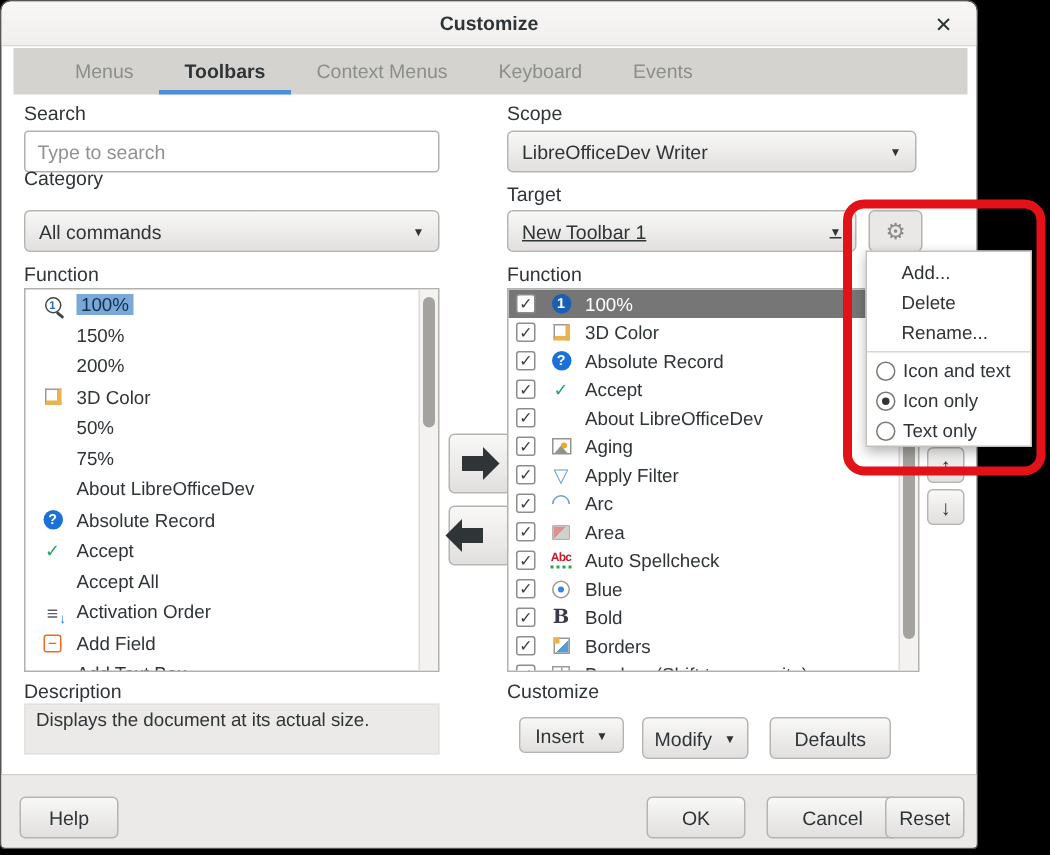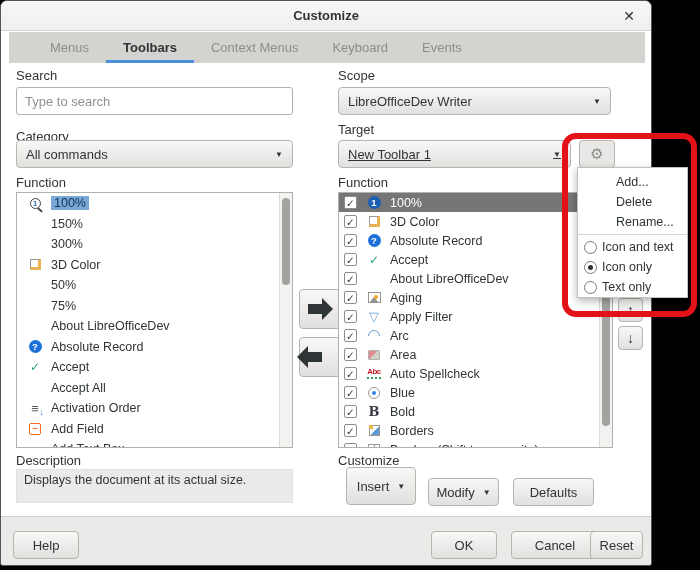--- a/index.html
+++ b/index.html
@@ -104,21 +104,21 @@
              padding:3px 7px; color:#2f3437; }
 
   .footer { position:absolute; left:0; bottom:0; width:100%; height:49px; background:#eceae8;
             border-top:1px solid #d2d0cd; border-radius:0 0 3px 3px; }
 
   
   .gearbtn { background:#e9e8e6; }
   .gear-glyph { font-size:15px; color:#8b8b88; }
   .popup { position:absolute; left:577px; top:167px; width:111px; height:131px; background:#fff;
            border:1px solid #c4c0bb; box-shadow:0 3px 8px rgba(0,0,0,.3); z-index:20; padding-top:4px; }
-  .menu-item { height:20px; display:flex; align-items:center; padding-left:38px; font-size:12.5px; }
+  .menu-item { height:20px; display:flex; align-items:center; padding-left:23px; font-size:12.5px; }
   .menu-sep { border-top:1px solid #d8d6d3; margin:2px 0; }
   .radio-item { height:20px; display:flex; align-items:center; padding-left:6px; font-size:12.5px; }
   .radio { width:13px; height:13px; border:1px solid #7b7975; border-radius:50%; background:#fff;
            margin-right:5px; display:flex; align-items:center; justify-content:center; flex:none; }
   .radio.sel::after { content:""; width:5px; height:5px; border-radius:50%; background:#2f3437; }
 
   
   .annotation { position:absolute; left:562px; top:133px; width:135px; height:184px;
                 border:6px solid #e31219; border-radius:14px; z-index:30; pointer-events:none; }
 </style>
@@ -136,42 +136,42 @@
     <div class="tabstrip" id="tabstrip">
         <div class="tab">Menus</div>
         <div class="tab active">Toolbars</div>
         <div class="tab">Context Menus</div>
         <div class="tab">Keyboard</div>
         <div class="tab">Events</div>
       </div>
 
     <div class="lbl" style="left:15px;top:67px;">Search</div>
     <input class="textinput" style="left: 15px; top: 86px; width: 277px; height: 28px;" placeholder="Type to search">
-    <div class="lbl" style="left:15px;top:110px;margin-top:18px;">Category</div>
+    <div class="lbl" style="left:15px;top:110px;">Category</div>
     <div class="btn dropdown" style="left:15px;top:139px;width:277px;height:28px;">
       <span>All commands</span>
       <span class="caret">▼</span>
     </div>
     <div class="lbl" style="left:15px;top:174px;">Function</div>
 
     <div class="listbox" style="left:15px;top:191px;width:277px;height:256px;">
       <div class="rows" id="left-rows">
           <div class="row left-row">
             <span class="icon zoom-100-icon">
               <span class="lens">1</span>
             </span>
             <span class="sel-label">100%</span>
           </div>
           <div class="row left-row">
             <span class="icon "></span>
             <span>150%</span>
           </div>
           <div class="row left-row">
             <span class="icon "></span>
-            <span>300%</span>
+            <span>200%</span>
           </div>
           <div class="row left-row">
             <span class="icon 3d-color-icon">
               <span class="box3d"></span>
             </span>
             <span>3D Color</span>
           </div>
           <div class="row left-row">
             <span class="icon "></span>
             <span>50%</span>
@@ -356,21 +356,21 @@
     </div>
 
     <div class="btn vbtn" style="left:617px;top:297px;">
       <span>↑</span>
     </div>
     <div class="btn vbtn" style="left:617px;top:325px;">
       <span>↓</span>
     </div>
 
     <div class="lbl" style="left:337px;top:452px;">Customize</div>
-    <div class="btn" style="left:345px;top:466px;width:70px;height:38px;">
+    <div class="btn" style="left:345px;top:477px;width:70px;height:24px;">
       <span>Insert</span>
       <span class="caret2">▼</span>
     </div>
     <div class="btn" style="left:427px;top:477px;width:71px;height:28px;">
       <span>Modify</span>
       <span class="caret2">▼</span>
     </div>
     <div class="btn" style="left:512px;top:477px;width:81px;height:28px;">
       <span>Defaults</span>
     </div>

